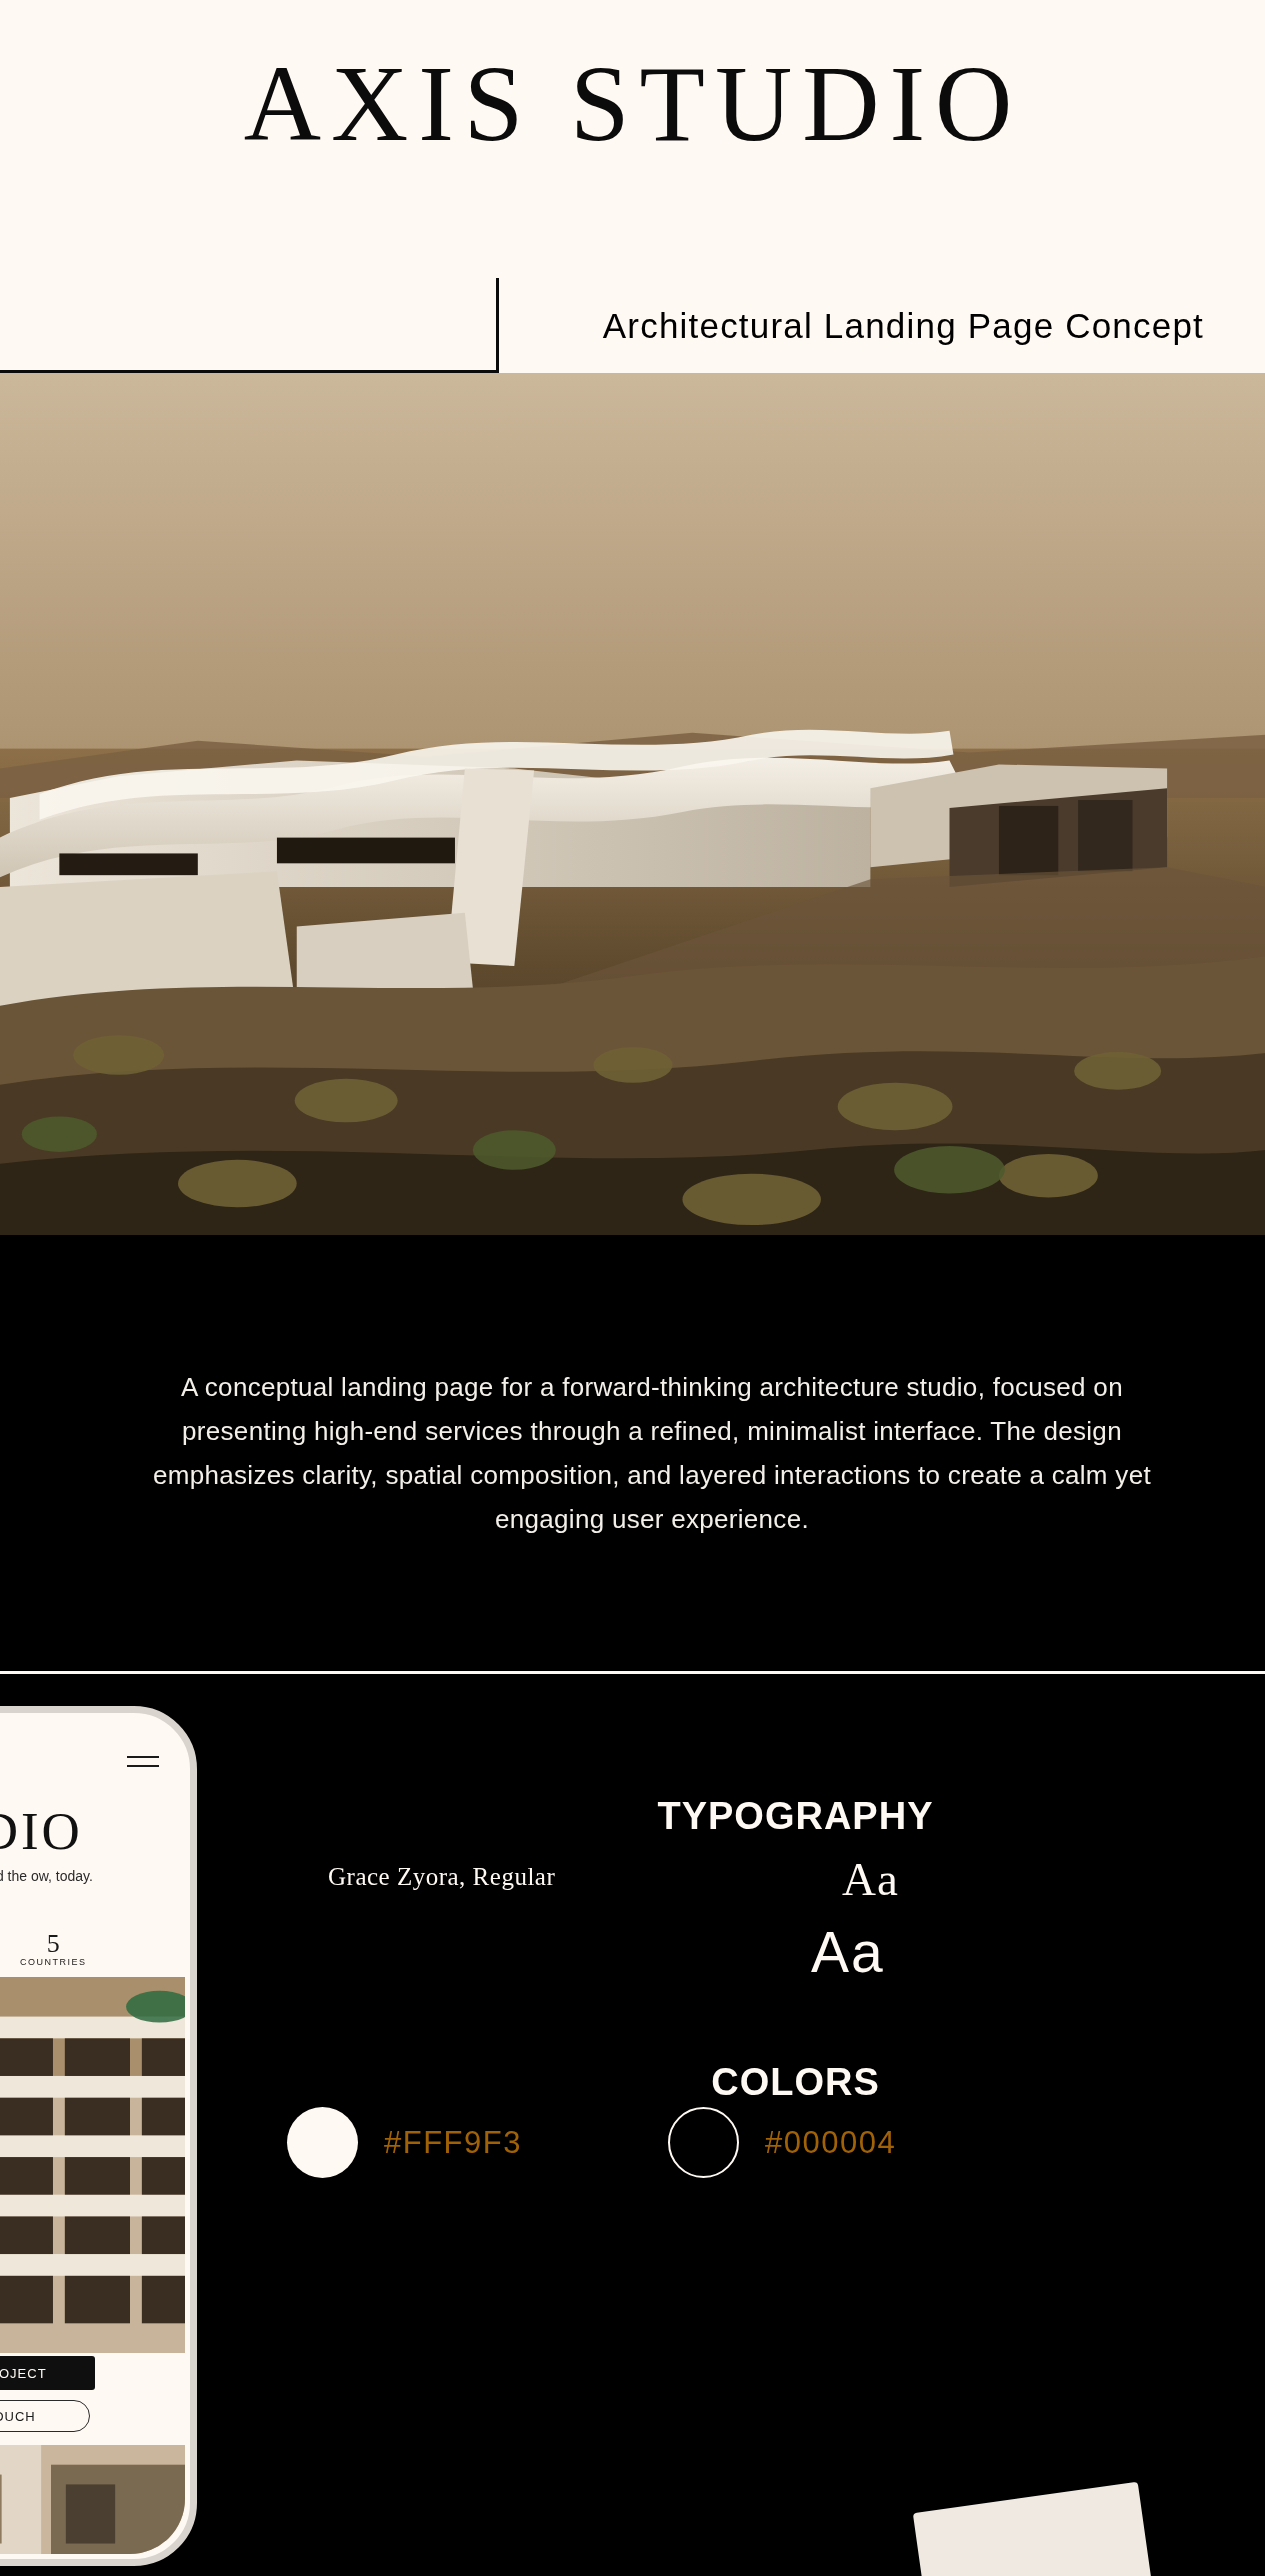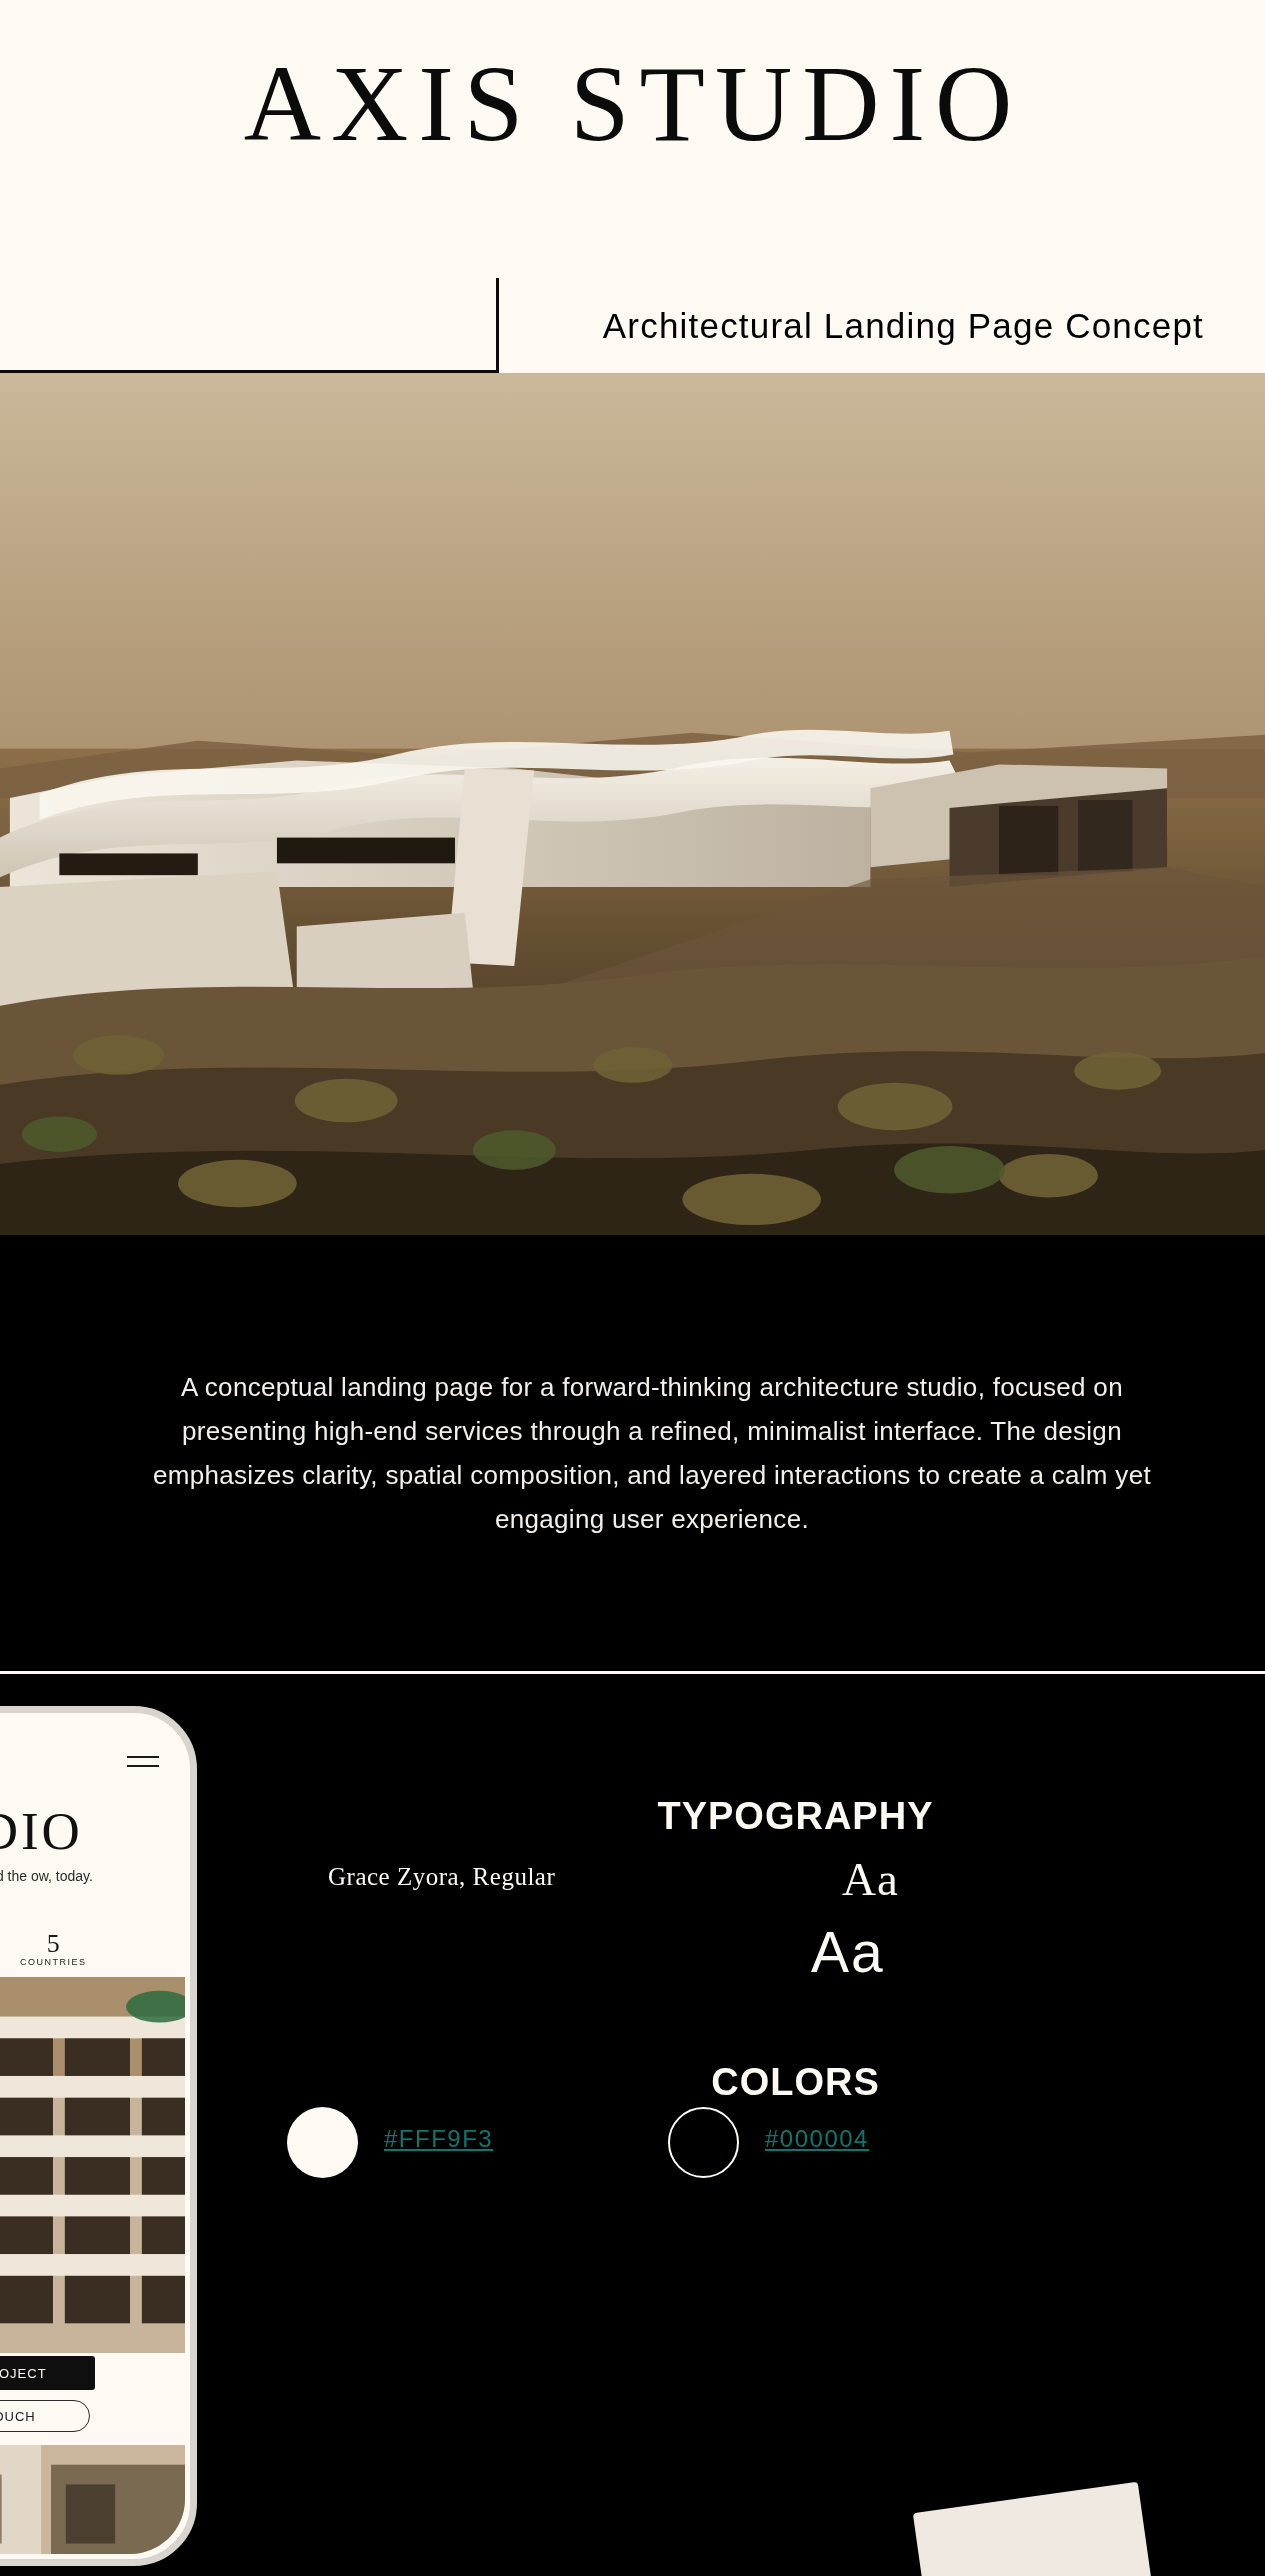--- a/index.html
+++ b/index.html
@@ -294,24 +294,23 @@
   .swatch-row { position: absolute; top: 433px; left: 287px; width: 979px; height: 89px; }
   .swatch {
     position: absolute;
     width: 71px;
     height: 71px;
     border-radius: 50%;
   }
   .swatch-label {
     position: absolute;
     top: 18px;
-    color: #0f766e;
-    font-size: 24px;
+    color: #a16207;
+    font-size: 31px;
     letter-spacing: 1.5px;
-    text-decoration: underline;
   }
   #sw0 { left: 0; background: #FFF9F3; }
   #swl0 { left: 97px; }
   #sw1 { left: 381px; background: #000000; border: 2px solid #FFF9F3; }
   #swl1 { left: 478px; }
 
   .corner-card {
     position: absolute;
     bottom: -40px;
     right: 119px;

